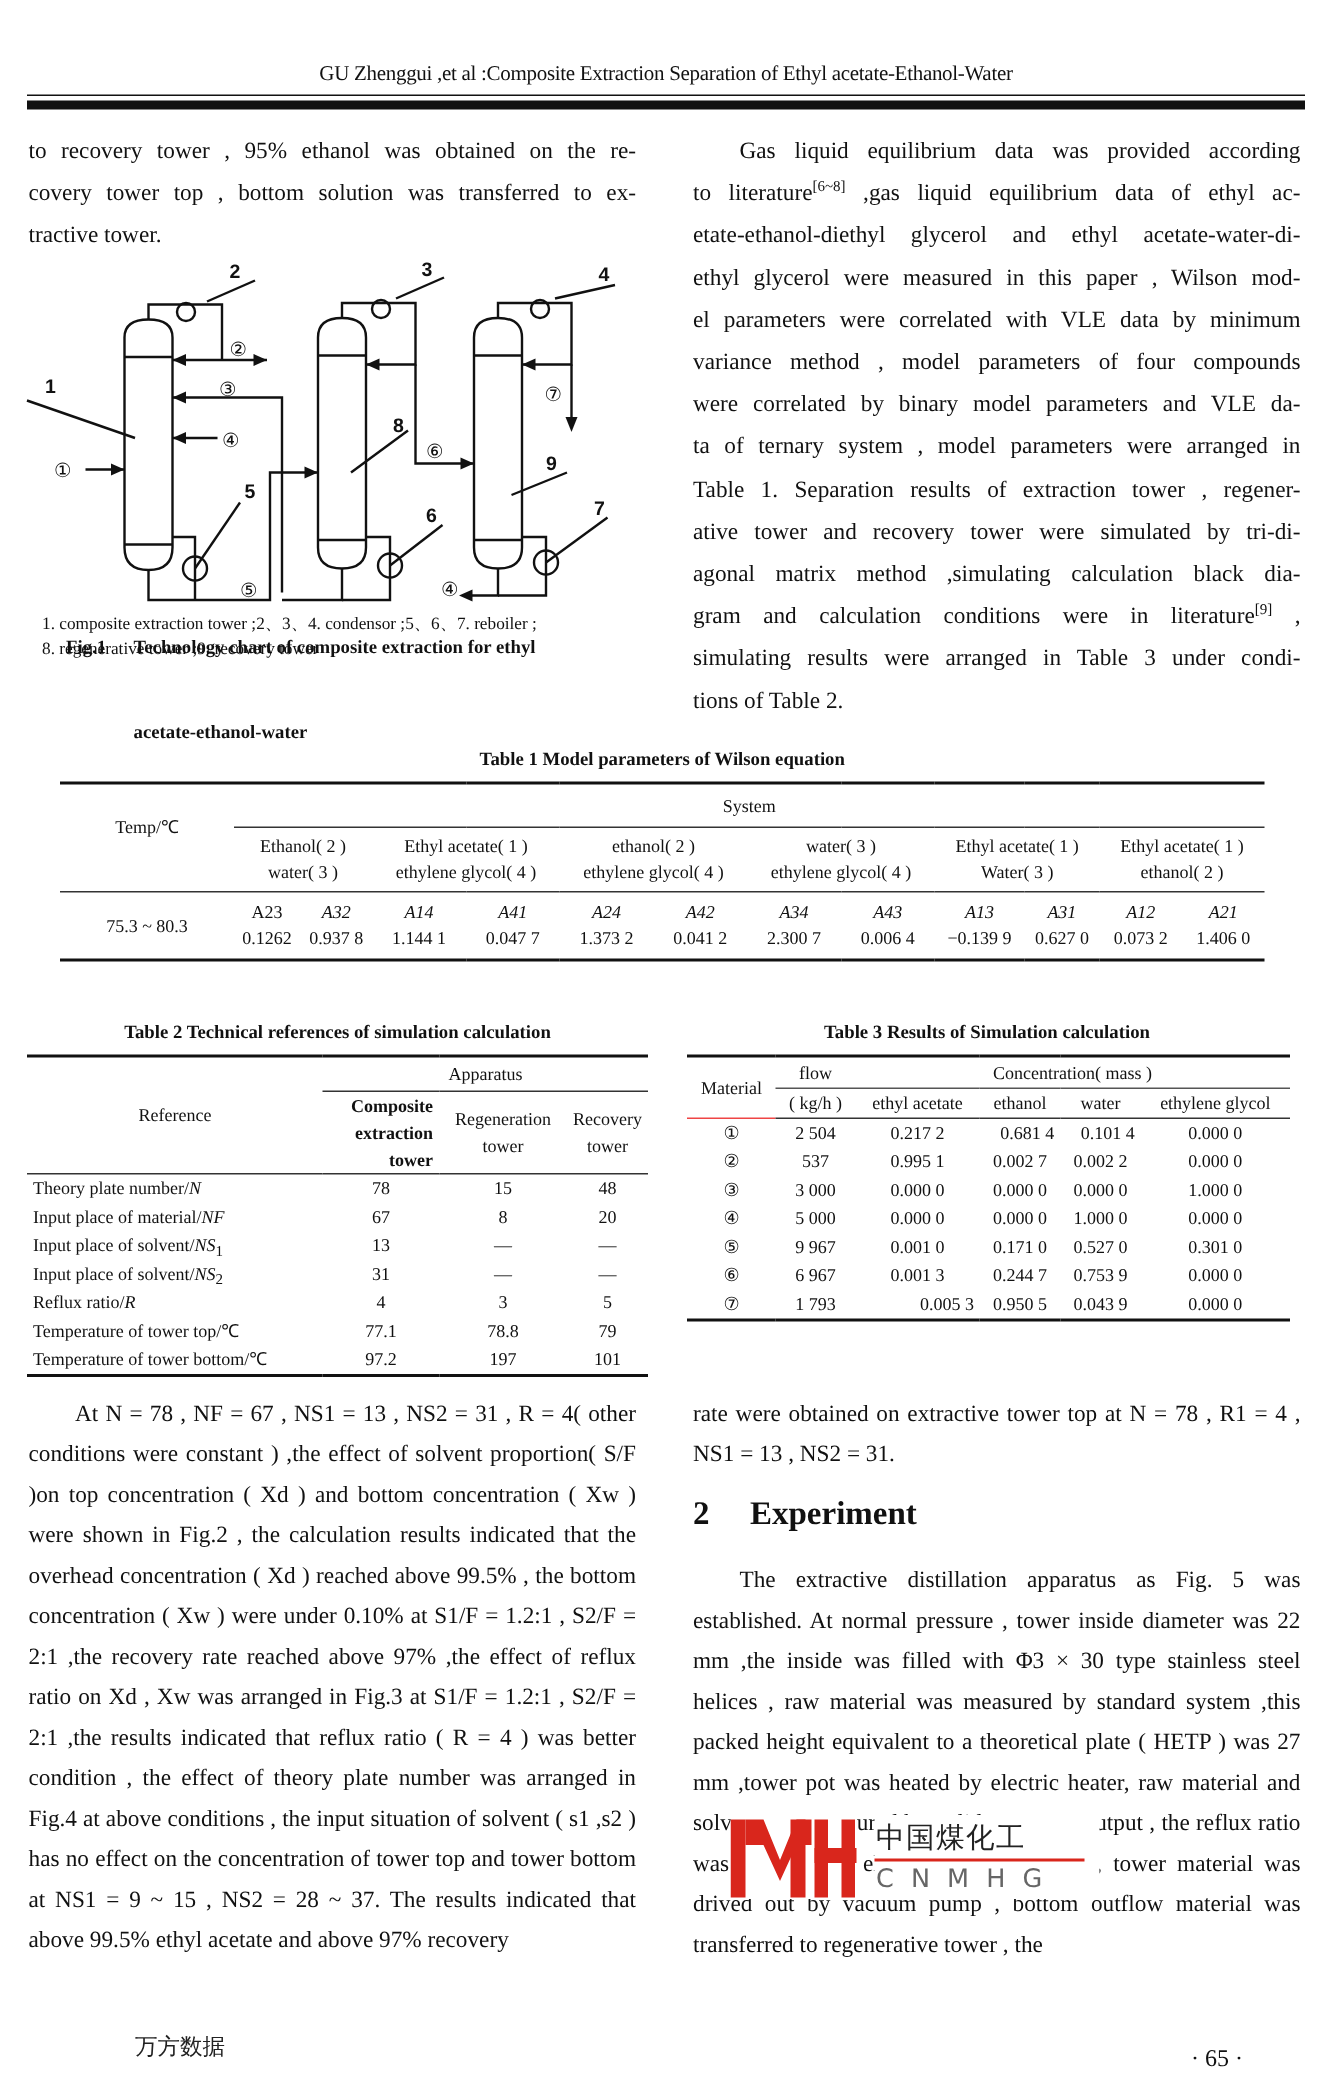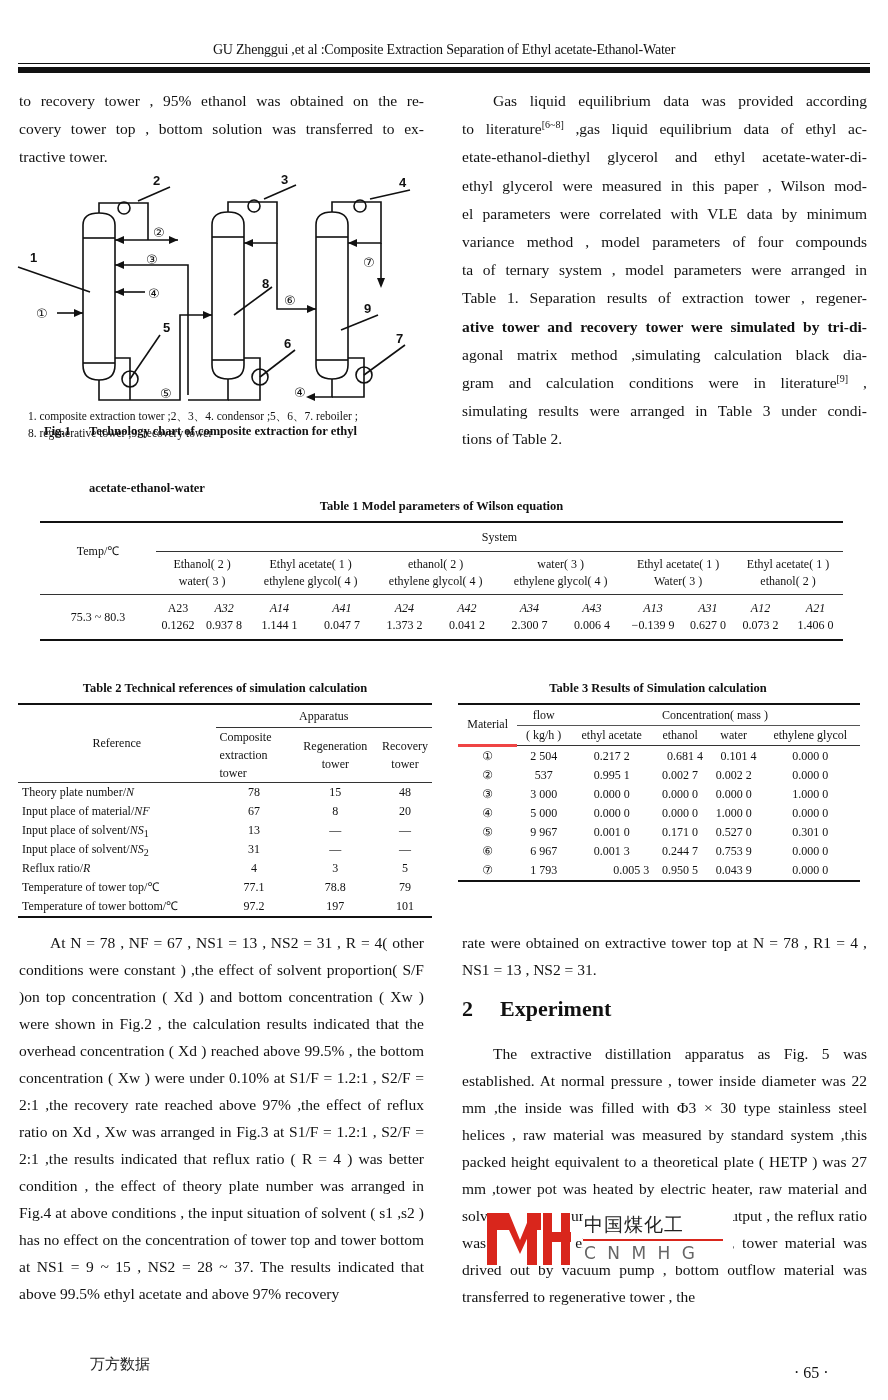--- a/index.html
+++ b/index.html
@@ -142,23 +142,24 @@
   <div style="padding-left:45px;margin-top:33px;">acetate-ethanol-water</div>
 </div>
 
 <div class="abs para" style="left:462px; top:87px; width:405px;">
   <div class="indent" style="text-align-last:justify;">Gas liquid equilibrium data was provided according</div>
   <div style="text-align-last:justify;"><span>to literature</span><sup>[6~8]</sup><span> ,gas liquid equilibrium data of ethyl ac-</span></div>
   <div style="text-align-last:justify;">etate-ethanol-diethyl glycerol and ethyl acetate-water-di-</div>
   <div style="text-align-last:justify;">ethyl glycerol were measured in this paper , Wilson mod-</div>
   <div style="text-align-last:justify;">el parameters were correlated with VLE data by minimum</div>
   <div style="text-align-last:justify;">variance method , model parameters of four compounds</div>
+  <div style="text-align-last:justify;">were correlated by binary model parameters and VLE da-</div>
   <div style="text-align-last:justify;">ta of ternary system , model parameters were arranged in</div>
   <div style="text-align-last:justify;">Table 1. Separation results of extraction tower , regener-</div>
-  <div style="text-align-last:justify;font-weight:bold;">ative tower and recovery tower were simulated by tri-di-</div>
+  <div style="text-align-last:justify;">ative tower and recovery tower were simulated by tri-di-</div>
   <div style="text-align-last:justify;">agonal matrix method ,simulating calculation black dia-</div>
   <div style="text-align-last:justify;"><span>gram and calculation conditions were in literature</span><sup>[9]</sup><span> ,</span></div>
   <div style="text-align-last:justify;">simulating results were arranged in Table 3 under condi-</div>
   <div>tions of Table 2.</div>
 </div>
 
 <div class="abs tbl-title" style="left:40px; top:499px; width:803px;">Table 1    Model parameters of Wilson equation</div>
 <table class="abs t1" style="left:40px; top:521px; width:803px;">
   <tbody>
       <tr class="top-rule">
@@ -246,21 +247,21 @@
   </table>
 
 <div class="abs tbl-title" style="left:18px; top:681px; width:414px;">Table 2    Technical references of simulation calculation</div>
 <table class="abs t2" style="left:18px; top:703px; width:414px;">
   <tbody>
       <tr class="top-rule">
     <td rowspan="2" style="text-align:center; width:196px; border-bottom:1px solid #333;">Reference</td>
     <td colspan="3" style="text-align:center; border-bottom:1px solid #333; height:22px;">Apparatus</td>
   </tr>
   <tr style="border-bottom:1px solid #333;">
-    <td style="text-align:left; line-height:18px; height:48px; width:70px;">Composite extraction tower</td>
+    <td style="text-align:right; line-height:18px; height:48px; width:70px;font-weight:bold;">Composite extraction tower</td>
     <td style="text-align:center; line-height:18px; width:78px;">Regeneration tower</td>
     <td style="text-align:center; line-height:18px;">Recovery tower</td>
   </tr>
   <tr>
         <td><span>Theory plate number/</span><i>N</i></td>
         <td style="text-align:center">78</td>
         <td style="text-align:center">15</td>
         <td style="text-align:center">48</td>
       </tr>
   <tr>
@@ -299,21 +300,21 @@
         <td style="text-align:center">197</td>
         <td style="text-align:center">101</td>
       </tr>
 </tbody>
   </table>
 
 <div class="abs tbl-title" style="left:458px; top:681px; width:400px;">Table 3    Results of Simulation calculation</div>
 <table class="abs t3" style="left:458px; top:703px; width:402px;">
   <tbody>
       <tr class="top-rule">
-    <td rowspan="2" style="text-align:center; border-bottom:3px solid #ef4444;">Material</td>
+    <td rowspan="2" style="text-align:center; border-bottom:1px solid #ef4444;">Material</td>
     <td style="text-align:center; border-bottom:1px solid #555; height:20px;">flow</td>
     <td colspan="4" style="text-align:center; border-bottom:1px solid #555;">Concentration( mass )</td>
   </tr>
   <tr style="border-bottom:1px solid #333;">
     <td style="text-align:center;">( kg/h )</td>
     <td style="text-align:center;">ethyl acetate</td>
     <td style="text-align:center;">ethanol</td>
     <td style="text-align:center;">water</td>
     <td style="text-align:center;">ethylene glycol</td>
   </tr>

